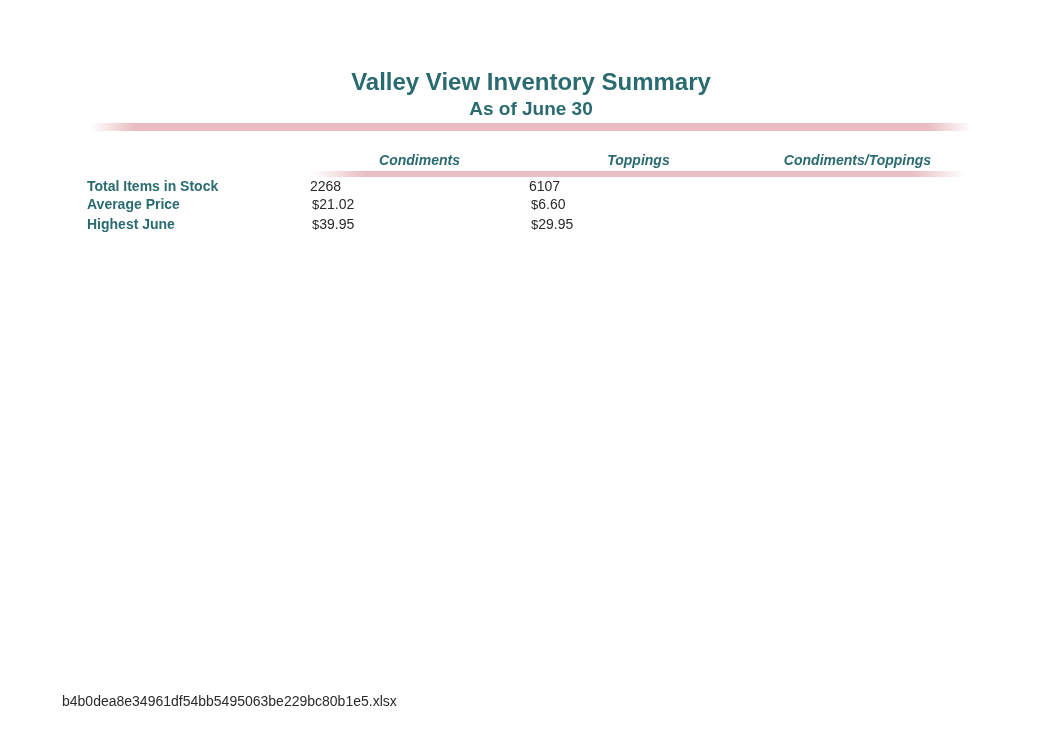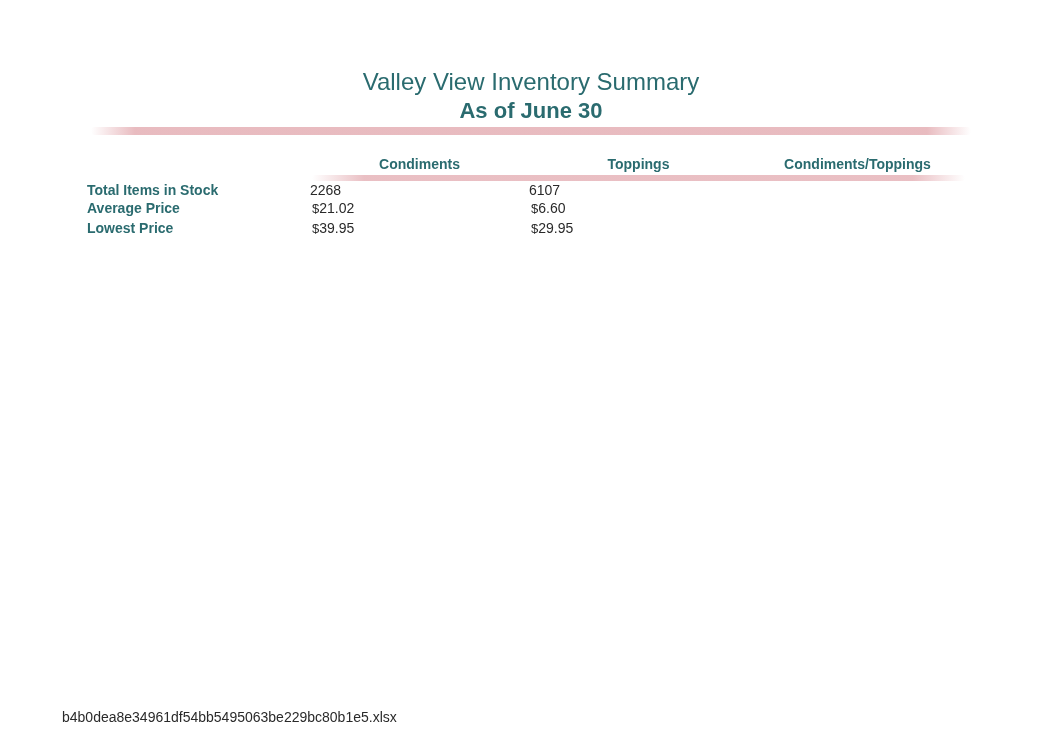--- a/index.html
+++ b/index.html
@@ -18,29 +18,29 @@
     
     .container {
       padding-top: 68px;
       width: 100%;
     }
     
     .title {
       text-align: center;
       color: #2a6b6f;
       font-size: 24px;
-      font-weight: normal;
+      font-weight: bold;
       margin-bottom: 2px;
     }
     
     .subtitle {
       text-align: center;
       color: #2a6b6f;
       font-weight: bold;
-      font-size: 22px;
+      font-size: 19px;
       margin-bottom: 3px;
     }
     
     .pink-divider {
       margin: 0 auto;
       width: 880px;
       height: 8px;
       background: linear-gradient(to right, 
         rgba(230,180,185,0) 0%, 
         rgba(230,180,185,0.9) 5%, 
@@ -61,20 +61,21 @@
       border-collapse: collapse;
       font-size: 14px;
     }
     
     th {
       color: #2a6b6f;
       font-weight: bold;
       text-align: center;
       padding: 3px 0 3px 0;
       font-size: 14px;
+      font-style: italic;
     }
     
     th.rowlabel-head {
       width: 222px;
     }
     
     th.col-head {
       width: 218px;
     }
     
@@ -125,21 +126,21 @@
     .num {
       text-align: right;
     }
     
     .row-spacer td {
       height: 2px;
     }
     
     .footer {
       position: absolute;
-      bottom: 26px;
+      bottom: 42px;
       left: 62px;
       font-size: 14px;
       color: #2a2a2a;
     }
   </style>
 </head>
 <body>
 
 <div class="container">
   <h1 class="title">Valley View Inventory Summary</h1>
@@ -197,21 +198,21 @@
           <td class="value-cell"></td>
         </tr>
 
 
 
         <tr class="row-spacer">
             <td colspan="4"></td>
           </tr>
 
         <tr>
-          <td class="row-label">Lowest Price</td>
+          <td class="row-label">Highest June</td>
           <td class="value-cell">
             <div class="currency-wrap">
                 <span class="dollar">$</span>
                 <span class="num">39.95</span>
               </div>
           </td>
           <td class="value-cell">
             <div class="currency-wrap">
                 <span class="dollar">$</span>
                 <span class="num">29.95</span>

